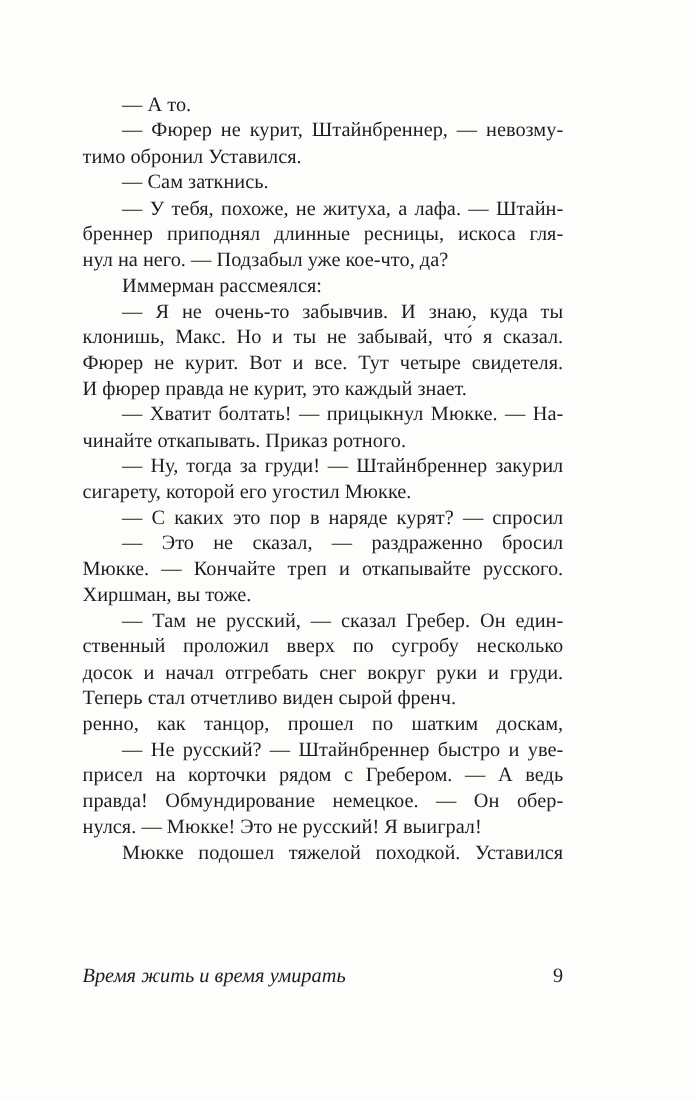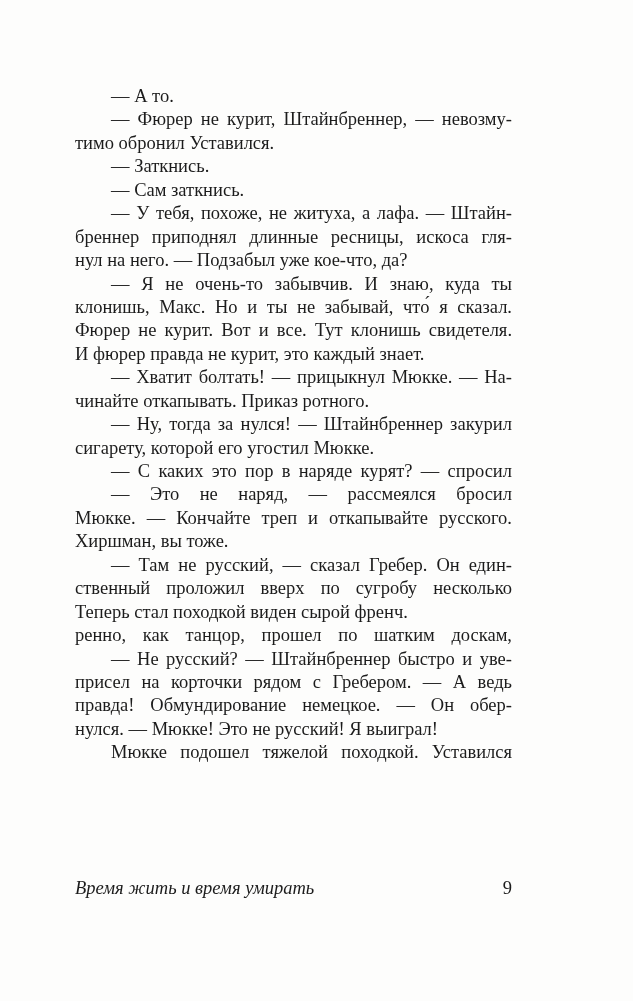--- a/index.html
+++ b/index.html
@@ -60,40 +60,41 @@
 </style>
 </head>
 <body style="background: rgb(253, 253, 252); color: rgb(28, 28, 28);">
 
 <div class="page">
 
   <div class="text-block">
       <div class="line indent">— А то.</div>
       <div class="line indent just">— Фюрер не курит, Штайнбреннер, — невозму-</div>
       <div class="line">тимо обронил Уставился.</div>
-      <div class="line indent">— Заткнись.</div>
       <div class="line indent">— Сам заткнись.</div>
       <div class="line indent just">— У тебя, похоже, не житуха, а лафа. — Штайн-</div>
       <div class="line just">бреннер приподнял длинные ресницы, искоса гля-</div>
       <div class="line">нул на него. — Подзабыл уже кое-что, да?</div>
+      <div class="line indent">Иммерман рассмеялся:</div>
       <div class="line indent just">— Я не очень-то забывчив. И знаю, куда ты</div>
       <div class="line just">клонишь, Макс. Но и ты не забывай, что́ я сказал.</div>
-      <div class="line just">Фюрер не курит. Вот и все. Тут клонишь свидетеля.</div>
+      <div class="line just">Фюрер не курит. Вот и все. Тут четыре свидетеля.</div>
       <div class="line">И фюрер правда не курит, это каждый знает.</div>
       <div class="line indent just">— Хватит болтать! — прицыкнул Мюкке. — На-</div>
       <div class="line">чинайте откапывать. Приказ ротного.</div>
-      <div class="line indent just">— Ну, тогда за нулся! — Штайнбреннер закурил</div>
+      <div class="line indent just">— Ну, тогда за груди! — Штайнбреннер закурил</div>
       <div class="line">сигарету, которой его угостил Мюкке.</div>
       <div class="line indent just">— С каких это пор в наряде курят? — спросил</div>
-      <div class="line indent just">— Это не наряд, — рассмеялся бросил</div>
+      <div class="line indent just">— Это не сказал, — раздраженно бросил</div>
       <div class="line just">Мюкке. — Кончайте треп и откапывайте русского.</div>
       <div class="line">Хиршман, вы тоже.</div>
       <div class="line indent just">— Там не русский, — сказал Гребер. Он един-</div>
       <div class="line just">ственный проложил вверх по сугробу несколько</div>
-      <div class="line">Теперь стал походкой виден сырой френч.</div>
+      <div class="line just">досок и начал отгребать снег вокруг руки и груди.</div>
+      <div class="line">Теперь стал отчетливо виден сырой френч.</div>
       <div class="line just">ренно, как танцор, прошел по шатким доскам,</div>
       <div class="line indent just">— Не русский? — Штайнбреннер быстро и уве-</div>
       <div class="line just">присел на корточки рядом с Гребером. — А ведь</div>
       <div class="line just">правда! Обмундирование немецкое. — Он обер-</div>
       <div class="line">нулся. — Мюкке! Это не русский! Я выиграл!</div>
       <div class="line indent just">Мюкке подошел тяжелой походкой. Уставился</div>
     </div>
 
   <div class="footer">
     <span class="running-title">Время жить и время умирать</span>

